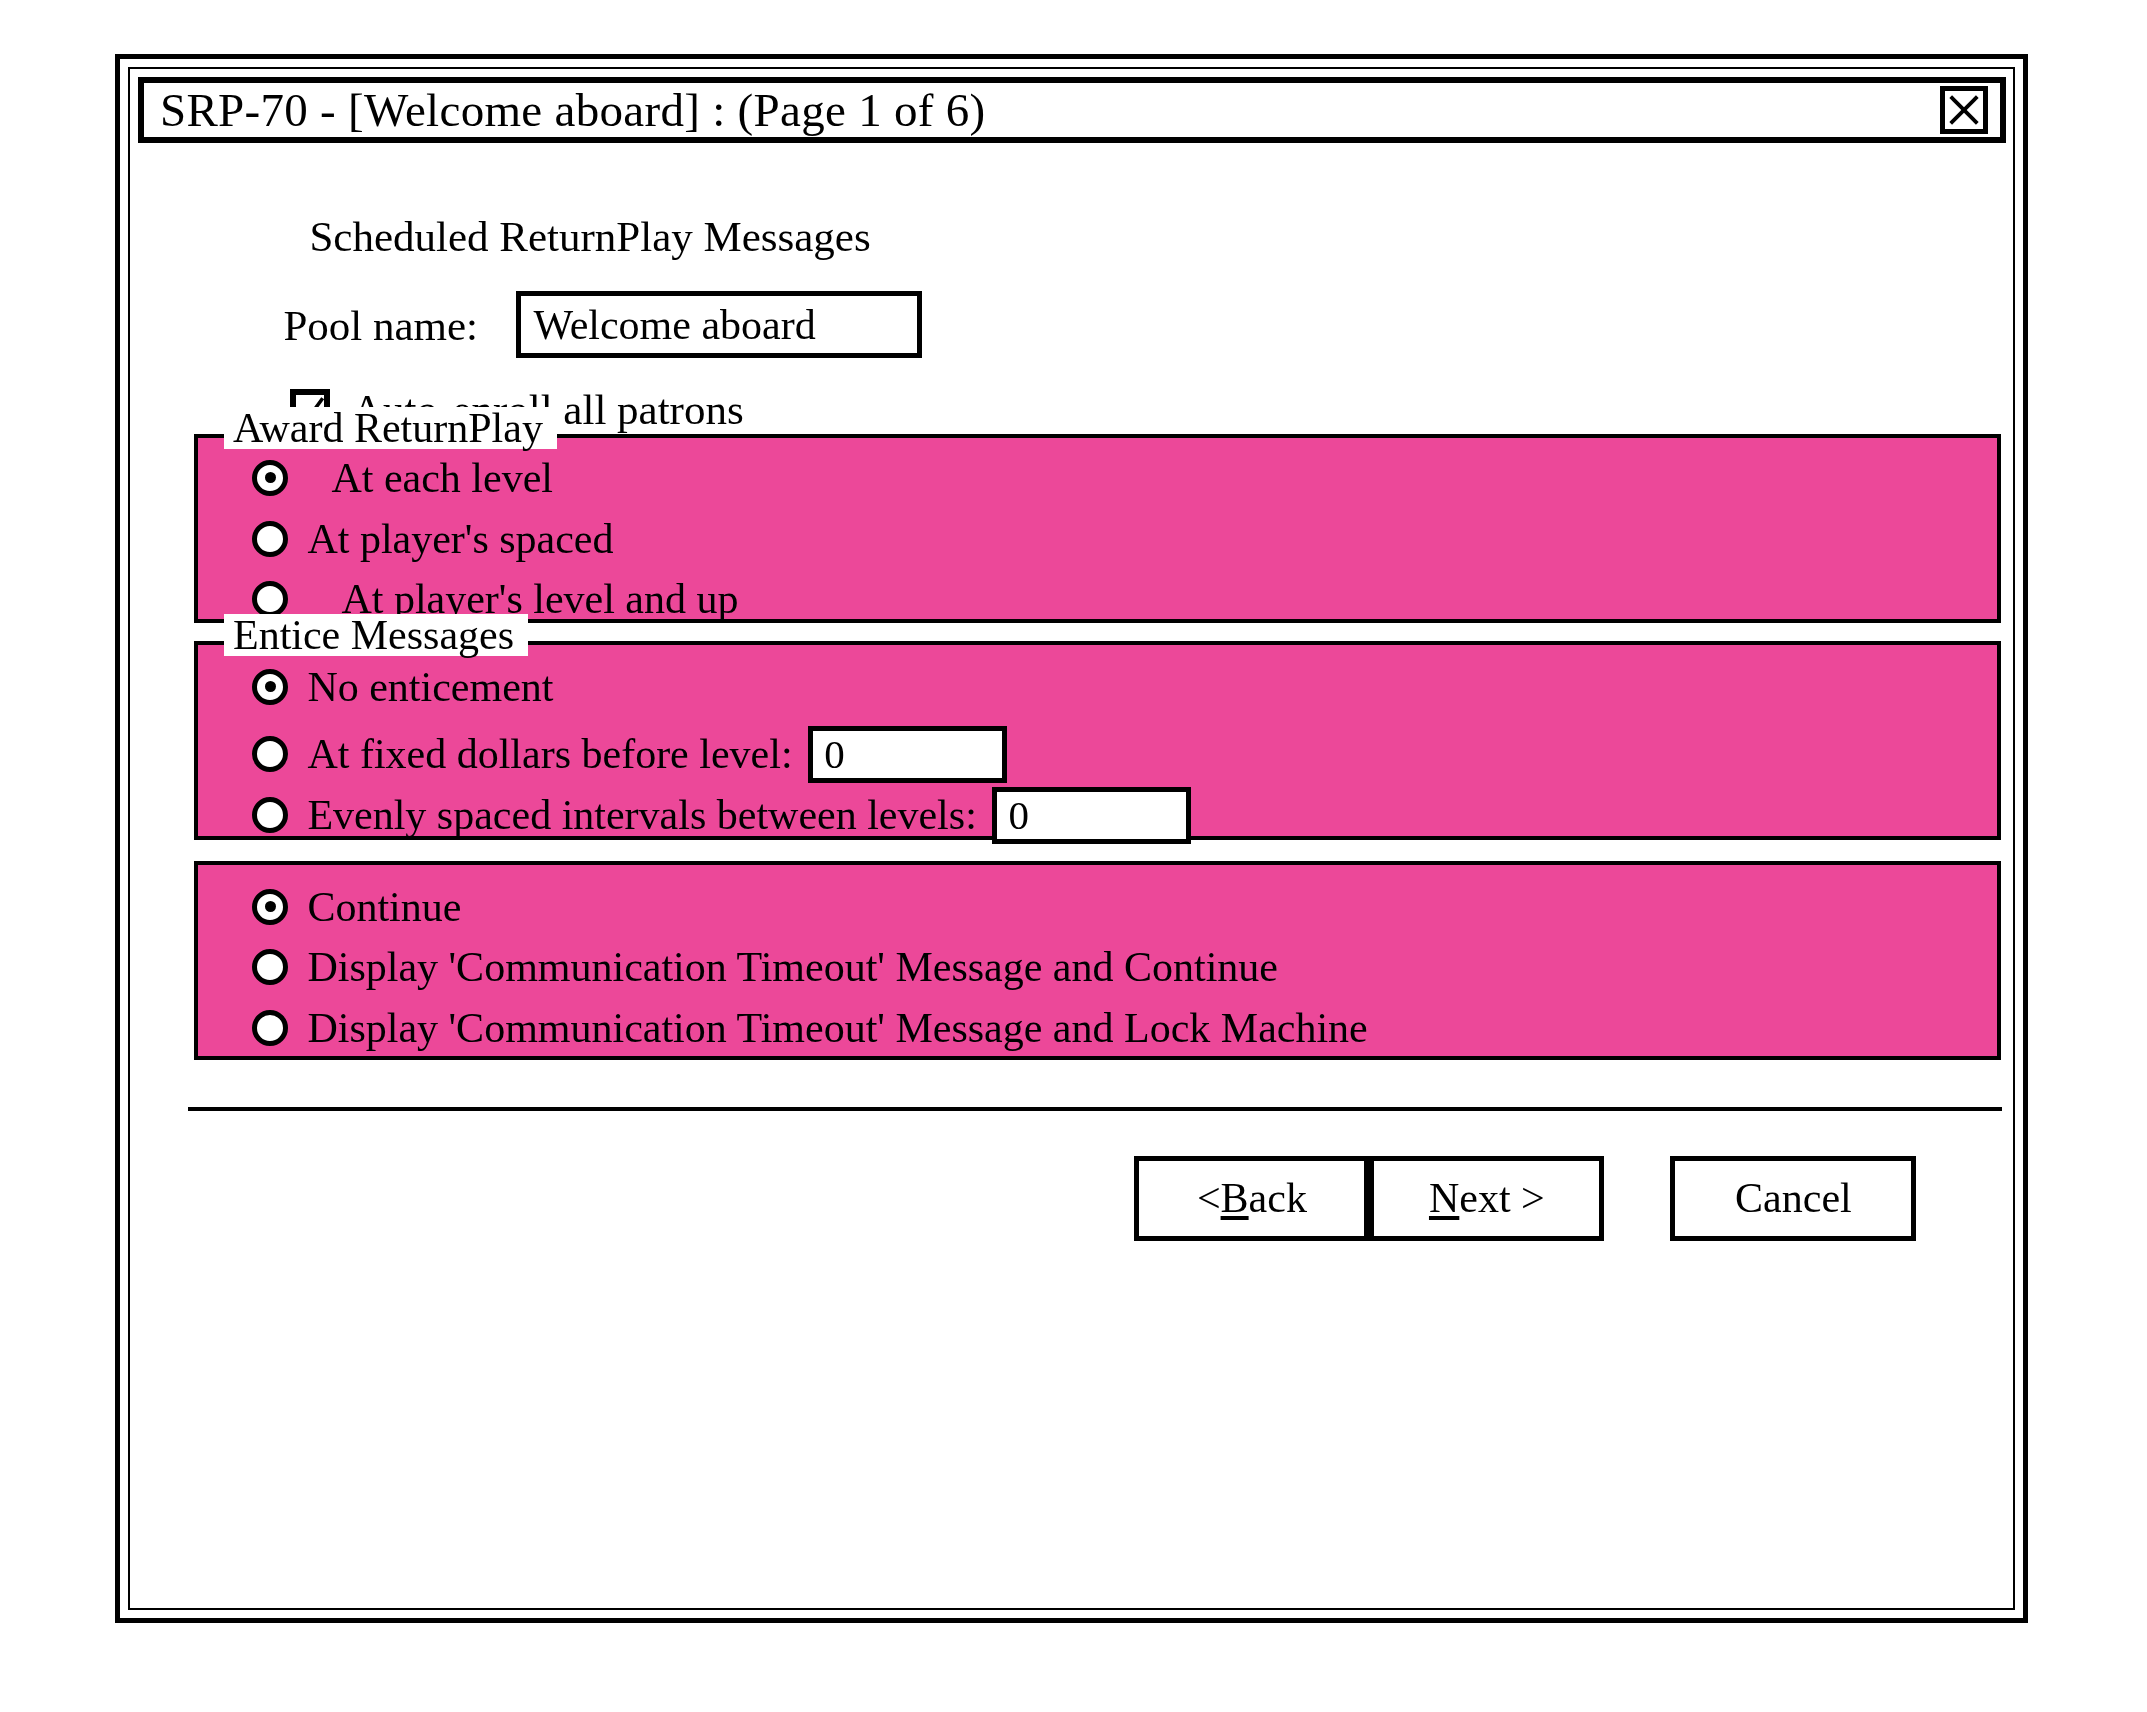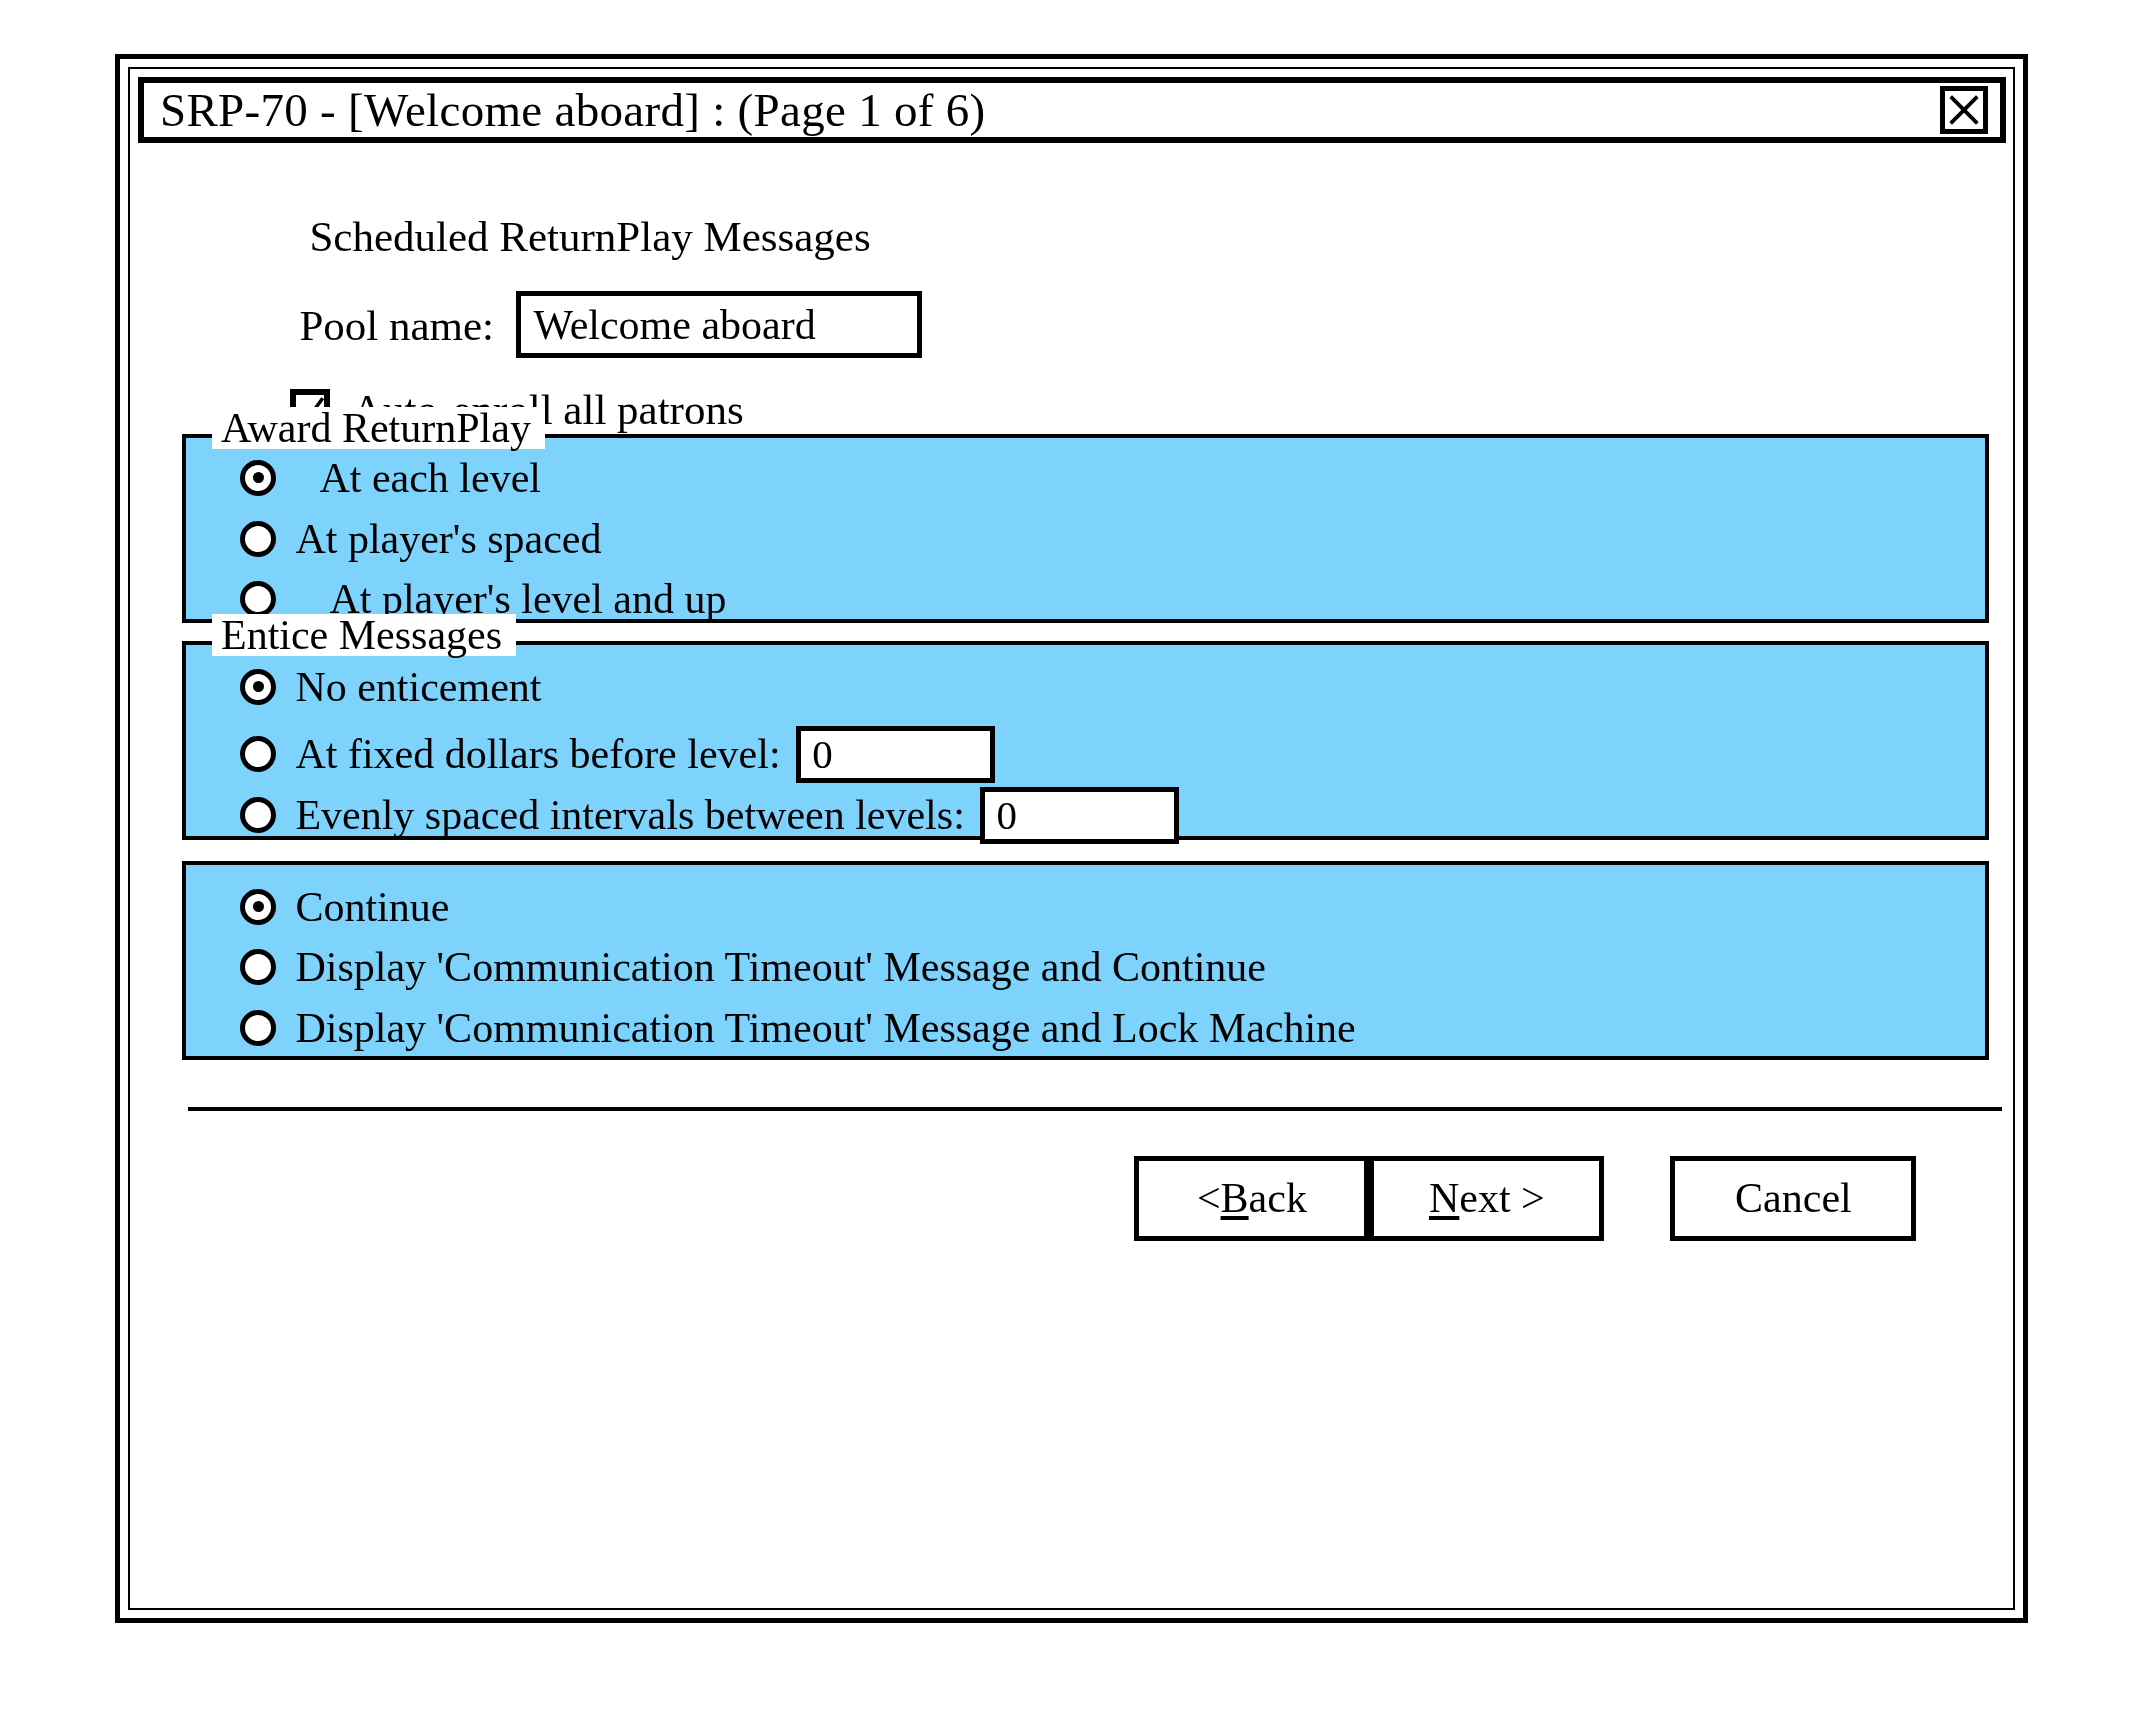--- a/index.html
+++ b/index.html
@@ -92,21 +92,21 @@
   
   #poolname-row {
     position: absolute;
     left: 0;
     top: 131px;
     width: 100%;
     height: 69px;
   }
   #poolname-label {
     position: absolute;
-    left: 161px;
+    left: 145px;
     top: 8.6px;
     font-size: 43px;
     white-space: nowrap;
   }
   #poolname-field {
     position: absolute;
     left: 378px;
     top: -1.7px;
     width: 406px;
     height: 67px;
@@ -142,25 +142,25 @@
   .checkbox svg { position: absolute; left: -3.5px; top: -4.3px; width: 36px; height: 36px; }
   #autoenroll-label {
     font-size: 43px;
     margin-left: 21.6px;
     white-space: nowrap;
   }
 
   
   .groupbox {
     position: absolute;
-    left: 42px;
+    left: 54px;
     width: 1807px;
     border: 4.3px solid #000;
     box-sizing: border-box;
-    background: #7dd3fc;
+    background: #ec4899;
   }
   .group-title {
     position: absolute;
     top: -31px;
     left: 26px;
     background: #fff;
     padding: 0 14px 0 8.6px;
     font-size: 42px;
     white-space: nowrap;
     line-height: 1;

